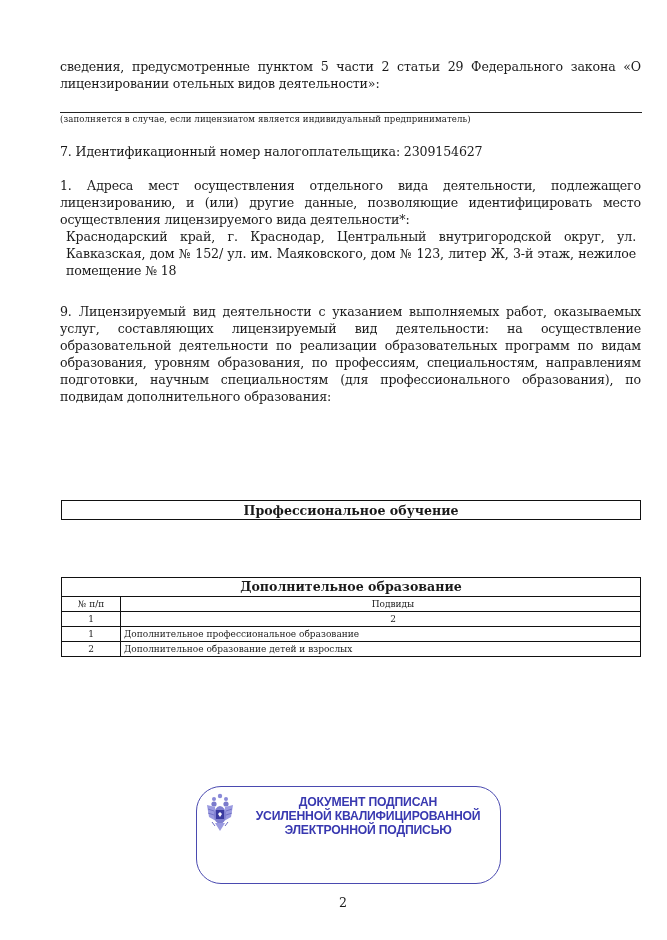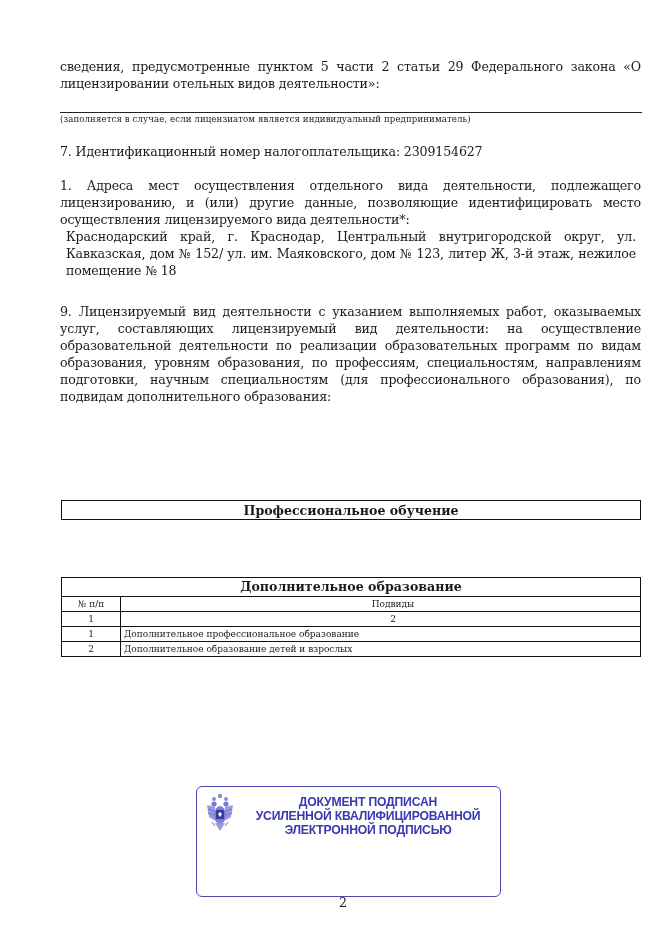--- a/index.html
+++ b/index.html
@@ -105,23 +105,23 @@
       text-align: center;
     }
     table.dop .center { text-align: center; padding-left: 28px; }
     table.dop .left { text-align: left; }
 
     .stamp {
       position: absolute;
       left: 196px;
       top: 786px;
       width: 305px;
-      height: 111px;
+      height: 98px;
       border: 1.6px solid #4a4ab0;
-      border-radius: 6px;
+      border-radius: 25px;
       box-sizing: border-box;
       overflow: hidden;
       color: #3a3aa8;
       font-family: "Liberation Sans", "DejaVu Sans", sans-serif;
     }
     .stamp-emblem {
       position: absolute;
       left: 8px;
       top: 6px;
       width: 30px;

